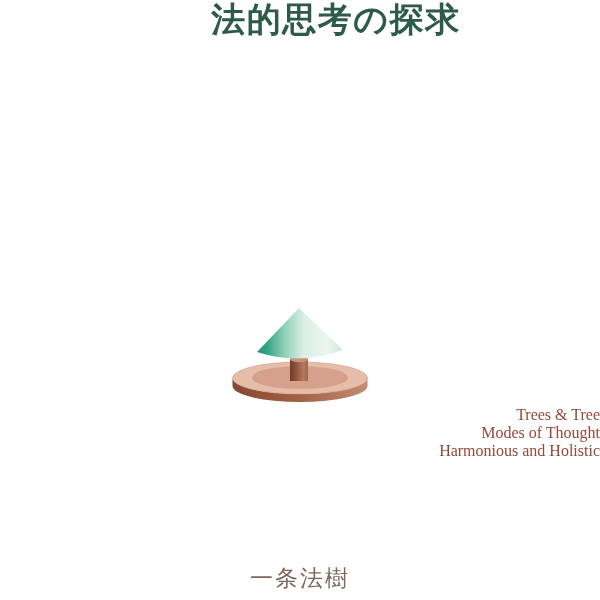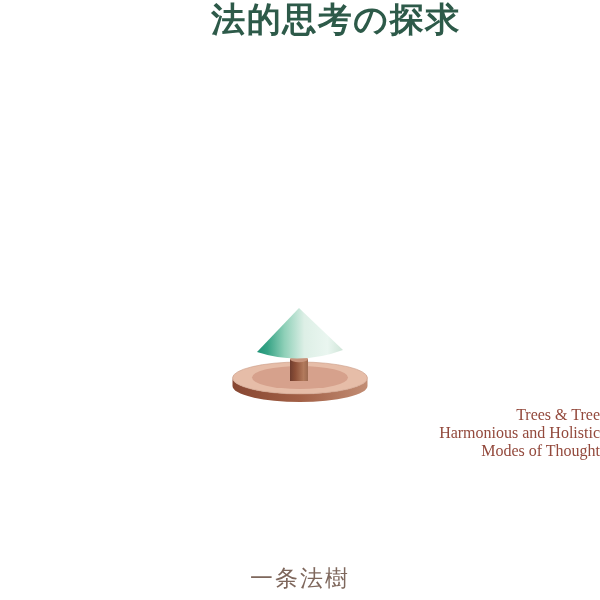--- a/index.html
+++ b/index.html
@@ -109,19 +109,19 @@
     <ellipse cx="75" cy="79.5" rx="48" ry="11.5" fill="#d6a18c"></ellipse>
 
     <rect x="65" y="61" width="18" height="22" fill="url(#trunkGrad)"></rect>
     <ellipse cx="74" cy="61" rx="9" ry="3.2" fill="#c7947c"></ellipse>
 
     <path d="M 74 10 L 32 54 Q 75 68 118 52 Z" fill="url(#coneGrad)"></path>
   </svg>
 
   <div class="caption">
     <div>Trees &amp; Tree</div>
+    <div>Modes of Thought</div>
     <div>Harmonious and Holistic</div>
-    <div>Modes of Thought</div>
   </div>
 
   <div class="author-name">一条法樹</div>
 
 </div>
 
 </body></html>

